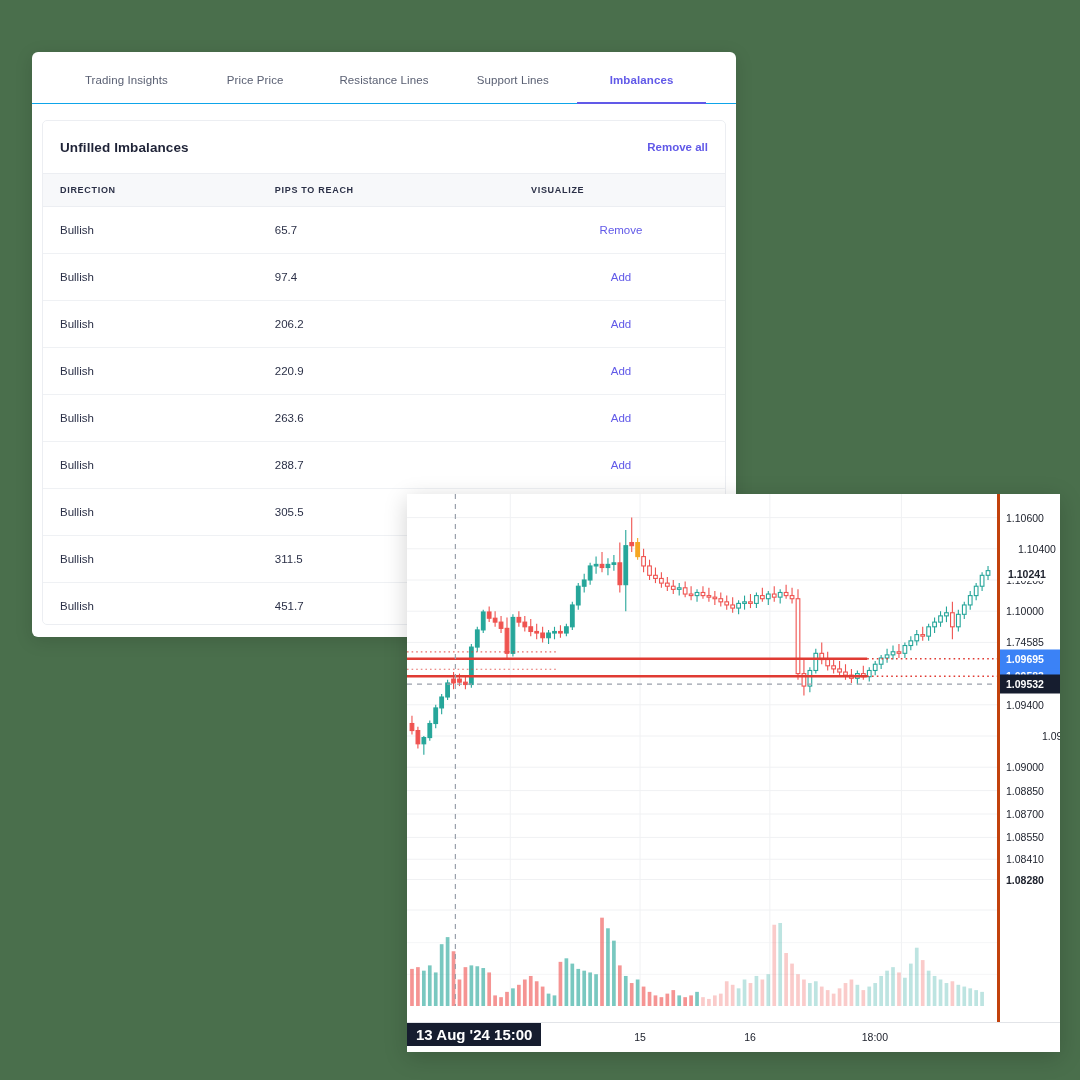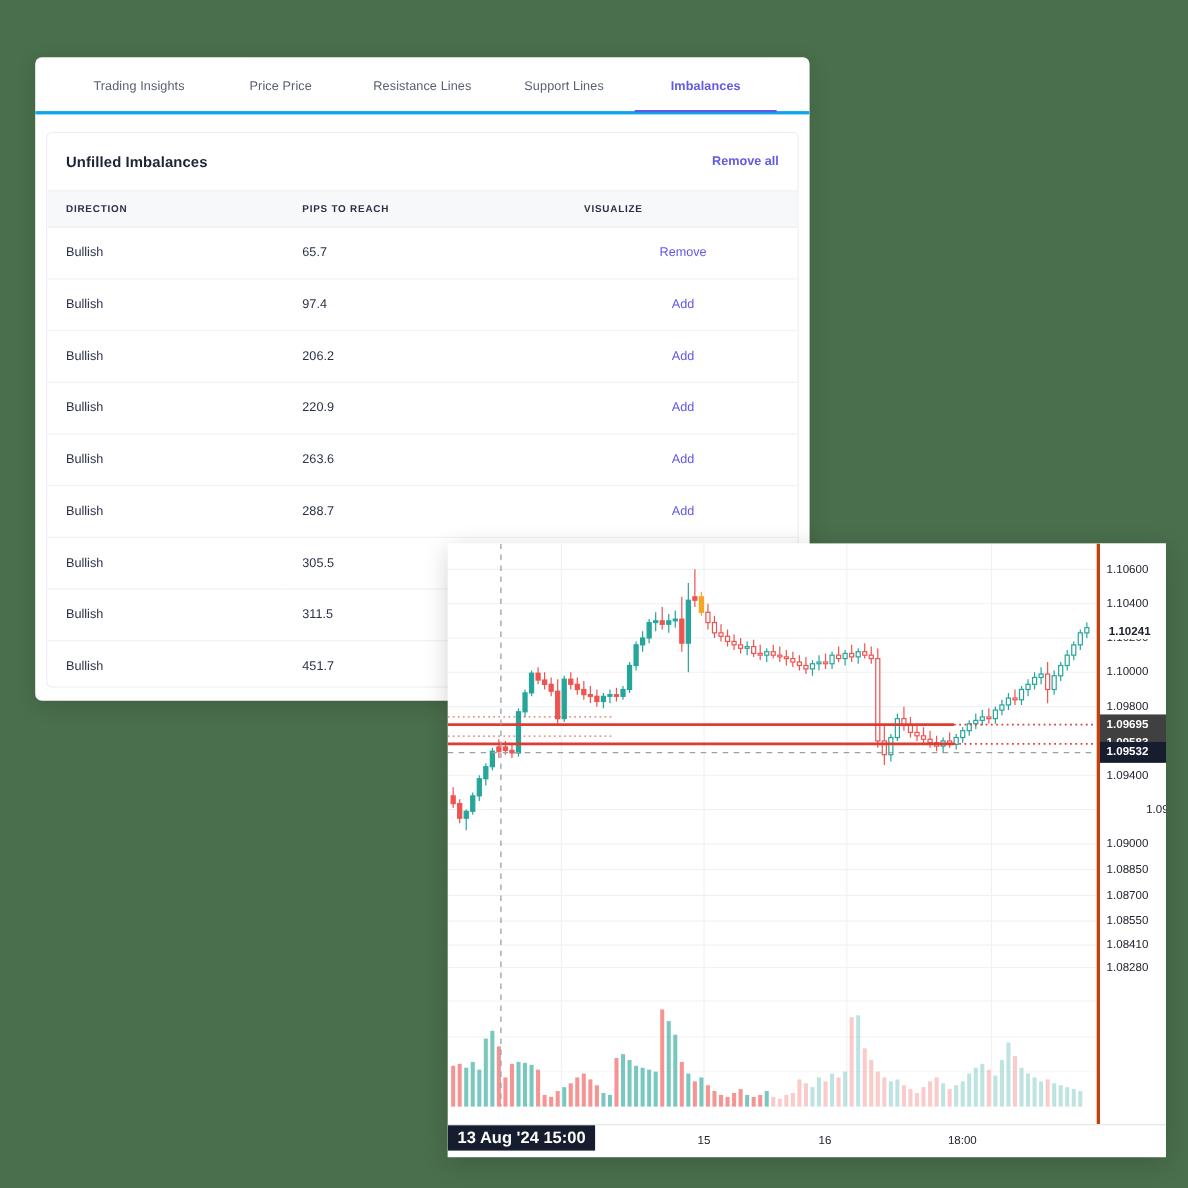--- a/index.html
+++ b/index.html
@@ -21,21 +21,21 @@
     box-shadow: 0 4px 18px rgba(0,0,0,0.13);
     overflow: hidden;
     z-index: 1;
   }
 
   
   #tabs {
     height: 52px;
     display: flex; align-items: stretch;
     padding: 0 30px;
-    border-bottom: 3px solid #0ea5e9;
+    border-bottom: 1px solid #0ea5e9;
     position: relative;
   }
   .tab {
     flex: 1;
     display: flex; align-items: center; justify-content: center;
     font-size: 11.5px;
     color: #5a6073;
     letter-spacing: .1px;
     cursor: pointer;
     position: relative;
@@ -133,21 +133,21 @@
     white-space: nowrap;
   }
   .p-badge {
     position: absolute; left: 0; right: 0;
     height: 19px; line-height: 19px;
     font-size: 10.5px; font-weight: 700;
     padding-left: 6px; color: #fff;
     transform: translateY(-50%);
     white-space: nowrap;
   }
-  .p-badge.red  { background: #404040; }
+  .p-badge.red  { background: #3b82f6; }
   .p-badge.dark { background: #161d2f; }
 
   #time-axis {
     position: absolute; left: 0; bottom: 0;
     width: 653px; height: 30px;
     border-top: 1px solid #e2e4e8;
     background: #fff;
   }
   .t-tick {
     position: absolute; top: 8px;
@@ -568,32 +568,32 @@
           <line x1="0" y1="157.7799999999989" x2="150" y2="157.7799999999989" stroke="#e03b33" stroke-width="1.2" stroke-dasharray="1.6 3" opacity="0.75"></line>
           <line x1="0" y1="182.2519999999991" x2="460.2" y2="182.2519999999991" stroke="#e03b33" stroke-width="2.4"></line>
           <line x1="460.2" y1="182.2519999999991" x2="590" y2="182.2519999999991" stroke="#e03b33" stroke-width="1.6" stroke-dasharray="1.6 3.2"></line>
           <line x1="0" y1="175.2519999999991" x2="150" y2="175.2519999999991" stroke="#e03b33" stroke-width="1.2" stroke-dasharray="1.6 3" opacity="0.75"></line>
           <line x1="48.38" y1="0" x2="48.38" y2="512" stroke="#9aa0ab" stroke-width="1.2" stroke-dasharray="5 5"></line>
           <line x1="0" y1="190.2079999999993" x2="590" y2="190.2079999999993" stroke="#9aa0ab" stroke-width="1.2" stroke-dasharray="5 5"></line>
         </svg>
     </div>
     <div id="price-axis">
         <div class="p-tick" style="top: 23.6px;">1.10600</div>
-        <div class="p-tick" style="top: 54.8px;">1.10400</div>
+        <div class="p-tick" style="top: 54.8px; margin-left: 12px;">1.10400</div>
         <div class="p-tick" style="top: 86px;">1.10200</div>
         <div class="p-tick" style="top: 117.2px;">1.10000</div>
-        <div class="p-tick" style="top: 148.4px;">1.09800</div>
+        <div class="p-tick" style="top: 148.4px;">1.74585</div>
         <div class="p-tick" style="top: 210.8px;">1.09400</div>
         <div class="p-tick" style="top: 242px; margin-left: 36px;">1.09200</div>
         <div class="p-tick" style="top: 273.2px;">1.09000</div>
         <div class="p-tick" style="top: 296.6px;">1.08850</div>
         <div class="p-tick" style="top: 320px;">1.08700</div>
         <div class="p-tick" style="top: 343.4px;">1.08550</div>
         <div class="p-tick" style="top: 365.24px;">1.08410</div>
-        <div class="p-tick" style="top: 385.52px;">1.08280</div>
+        <div class="p-tick" style="top: 385.52px; font-weight: bold;">1.08280</div>
         <div class="p-tick" style="font-weight: 700; background: rgb(255, 255, 255); z-index: 3; padding: 1px 2px; top: 79.604px;">1.10241</div>
         <div class="p-badge red" style="z-index: 4; top: 164.78px;">1.09695</div>
         <div class="p-badge red" style="z-index: 3; top: 182.252px;">1.09583</div>
         <div class="p-badge dark" style="z-index: 5; top: 190.208px;">1.09532</div>
       </div>
     <div id="time-axis">
         <div class="t-tick" style="left: 103.25px;">4</div>
         <div class="t-tick" style="left: 233.05px;">15</div>
         <div class="t-tick" style="left: 343px;">16</div>
         <div class="t-tick" style="left: 467.87px;">18:00</div>

